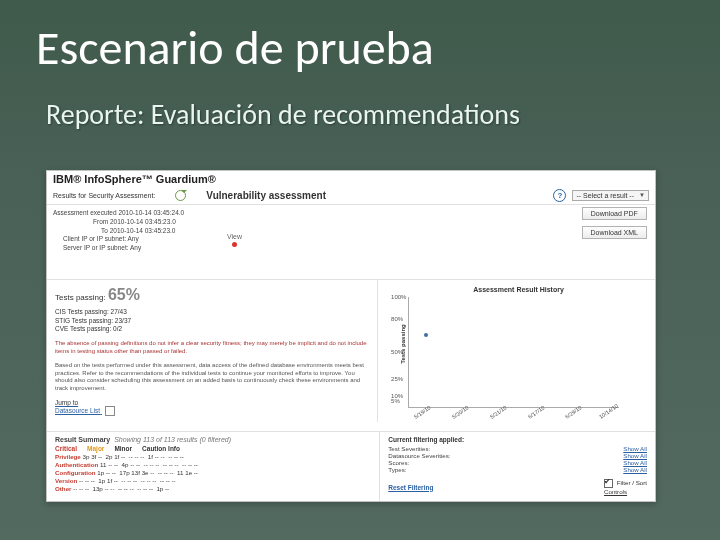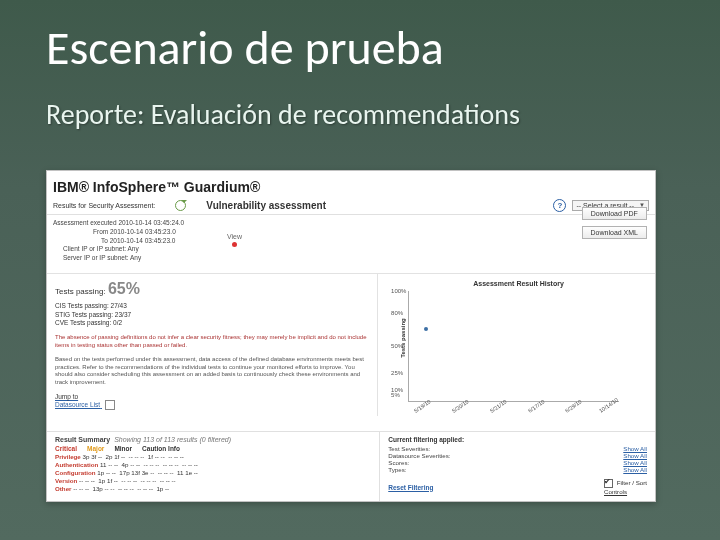--- a/index.html
+++ b/index.html
@@ -7,21 +7,21 @@
     width: 720px;
     height: 540px;
     font-family: Tahoma, Arial, sans-serif;
     background: linear-gradient(180deg, #3f5a4b 0%, #4a6157 35%, #526a5f 100%);
     overflow: hidden;
   }
   .slide-title {
     font-family: Calibri, Arial, sans-serif;
     font-size: 48px;
     color: #fff;
-    padding: 18px 46px 0;
+    padding: 18px 36px 0;
   }
   .slide-subtitle {
     font-family: Calibri, Arial, sans-serif;
     font-size: 28px;
     color: #e9f5ef;
     text-shadow: 1px 1px 2px rgba(0,0,0,.35);
     padding: 20px 46px 10px;
   }
   .shot {
     position: absolute;
@@ -29,22 +29,22 @@
     top: 170px;
     width: 608px;
     height: 330px;
     background: #fff;
     border: 1px solid #c2c2c2;
     box-shadow: 0 2px 6px rgba(0,0,0,.25);
     font-size: 7px;
     color: #333;
   }
   .brand {
-    padding: 8px 6px 2px;
-    font-size: 14px;
+    padding: 2px 6px 2px;
+    font-size: 11px;
     font-weight: bold;
     color: #222;
   }
   .hdrbar {
     display: flex;
     justify-content: space-between;
     align-items: center;
     padding: 2px 6px;
     border-bottom: 1px solid #e0e0e0;
   }
@@ -98,21 +98,21 @@
     text-align: center;
     color: #666;
   }
   .classif .dot {
     width: 5px; height: 5px; background: #d33; border-radius: 50%;
     margin: 2px auto 0;
   }
   .row2 {
     display: flex;
     border-top: 1px solid #e2e2e2;
-    margin-top: 8px;
+    margin-top: 24px;
   }
   .pane-l {
     width: 55%;
     border-right: 1px solid #e2e2e2;
     padding: 6px 8px;
   }
   .pane-r {
     width: 45%;
     padding: 6px 8px 6px 12px;
     position: relative;

